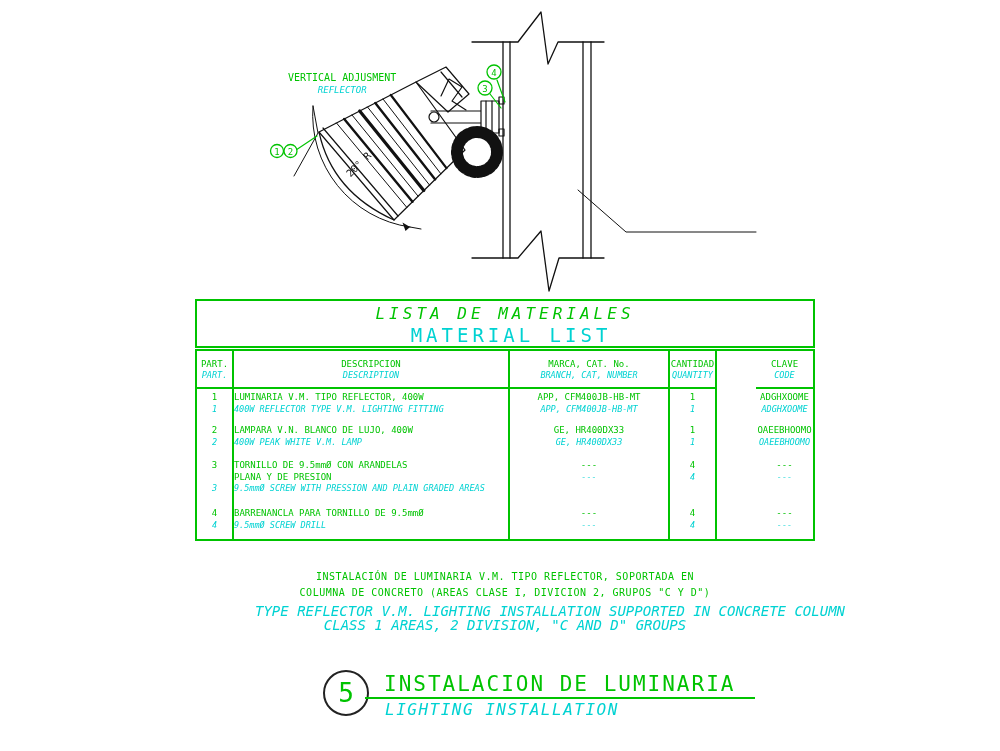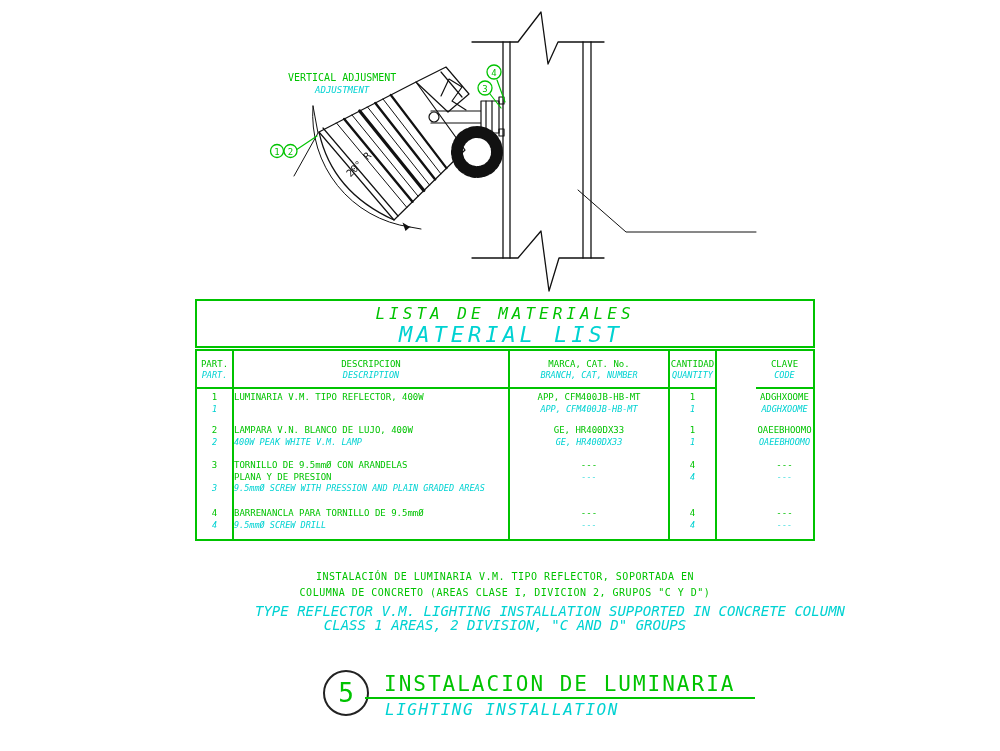--- a/index.html
+++ b/index.html
@@ -12,21 +12,21 @@
 
   
   .lbl{white-space:nowrap;line-height:12px;font-size:10px;text-align:center;}
   .lbl .en{font-size:9px;}
   .rot45{transform:rotate(-45deg);transform-origin:left bottom;font-size:10px;color:#111;}
 
   
   .mt-titlebox{left:195px;top:299px;width:616px;height:45px;border:2px solid var(--green);
                display:flex;flex-direction:column;align-items:center;justify-content:center;}
   .mt-title-es{font-size:16px;letter-spacing:4px;color:var(--green);line-height:22px;font-style:italic;}
-  .mt-title-en{font-size:22px;letter-spacing:4px;color:var(--cyan);font-style:italic;line-height:20px;margin-left:12px;}
+  .mt-title-en{font-size:19px;letter-spacing:4px;color:var(--cyan);line-height:20px;margin-left:12px;}
 
   .mt-box{left:195px;top:349px;width:616px;height:188px;border:2px solid var(--green);
           display:grid;grid-template-columns:37px 276px 160px 47px 1fr;}
   .mt-col{border-right:2px solid var(--green);display:flex;flex-direction:column;}
   .mt-col:last-child{border-right:none;padding-left:39px;}
   .mt-head{height:36px;border-bottom:2px solid var(--green);display:flex;flex-direction:column;
            align-items:center;justify-content:center;text-align:center;}
   .mt-head .es{font-size:9px;line-height:11px;}
   .mt-head .en{font-size:8.5px;line-height:10px;}
   .rb{padding-top:3px;box-sizing:border-box;}
@@ -127,21 +127,21 @@
       <circle cx="494" cy="72" r="7" fill="#ffffff"></circle>
       <text x="277" y="152" text-anchor="middle" dominant-baseline="central" fill="#00c300" stroke="none">1</text>
       <text x="290.5" y="152" text-anchor="middle" dominant-baseline="central" fill="#00c300" stroke="none">2</text>
       <text x="485" y="89" text-anchor="middle" dominant-baseline="central" fill="#00c300" stroke="none">3</text>
       <text x="494" y="73" text-anchor="middle" dominant-baseline="central" fill="#00c300" stroke="none">4</text>
     </g>
   </svg>
 
   <div class="abs lbl" style="left:288px;top:72px;">
     <div class="es">VERTICAL ADJUSMENT</div>
-    <div class="en">ADJUSTMENT</div>
+    <div class="en">REFLECTOR</div>
   </div>
 
 
   <div class="abs rot45" style="left:352px;top:168px;">20° R</div>
 
   <div class="abs mt-titlebox">
     <div class="mt-title-es">LISTA DE MATERIALES</div>
     <div class="mt-title-en">MATERIAL LIST</div>
   </div>
 
@@ -171,20 +171,21 @@
       </div>
     </div>
 
     <div class="mt-col">
       <div class="mt-head">
         <div class="es">DESCRIPCION</div>
         <div class="en">DESCRIPTION</div>
       </div>
       <div class="rb r1 dc">
         <div class="es">LUMINARIA V.M. TIPO REFLECTOR, 400W</div>
+        <div class="en">400W REFLECTOR TYPE V.M. LIGHTING FITTING</div>
       </div>
       <div class="rb r2 dc">
         <div class="es">LAMPARA V.N. BLANCO DE LUJO, 400W</div>
         <div class="en">400W PEAK WHITE V.M. LAMP</div>
       </div>
       <div class="rb r3 dc">
         <div class="es">TORNILLO DE 9.5mmØ CON ARANDELAS</div>
         <div class="es">PLANA Y DE PRESION</div>
         <div class="en">9.5mmØ SCREW WITH PRESSION AND PLAIN GRADED AREAS</div>
       </div>

